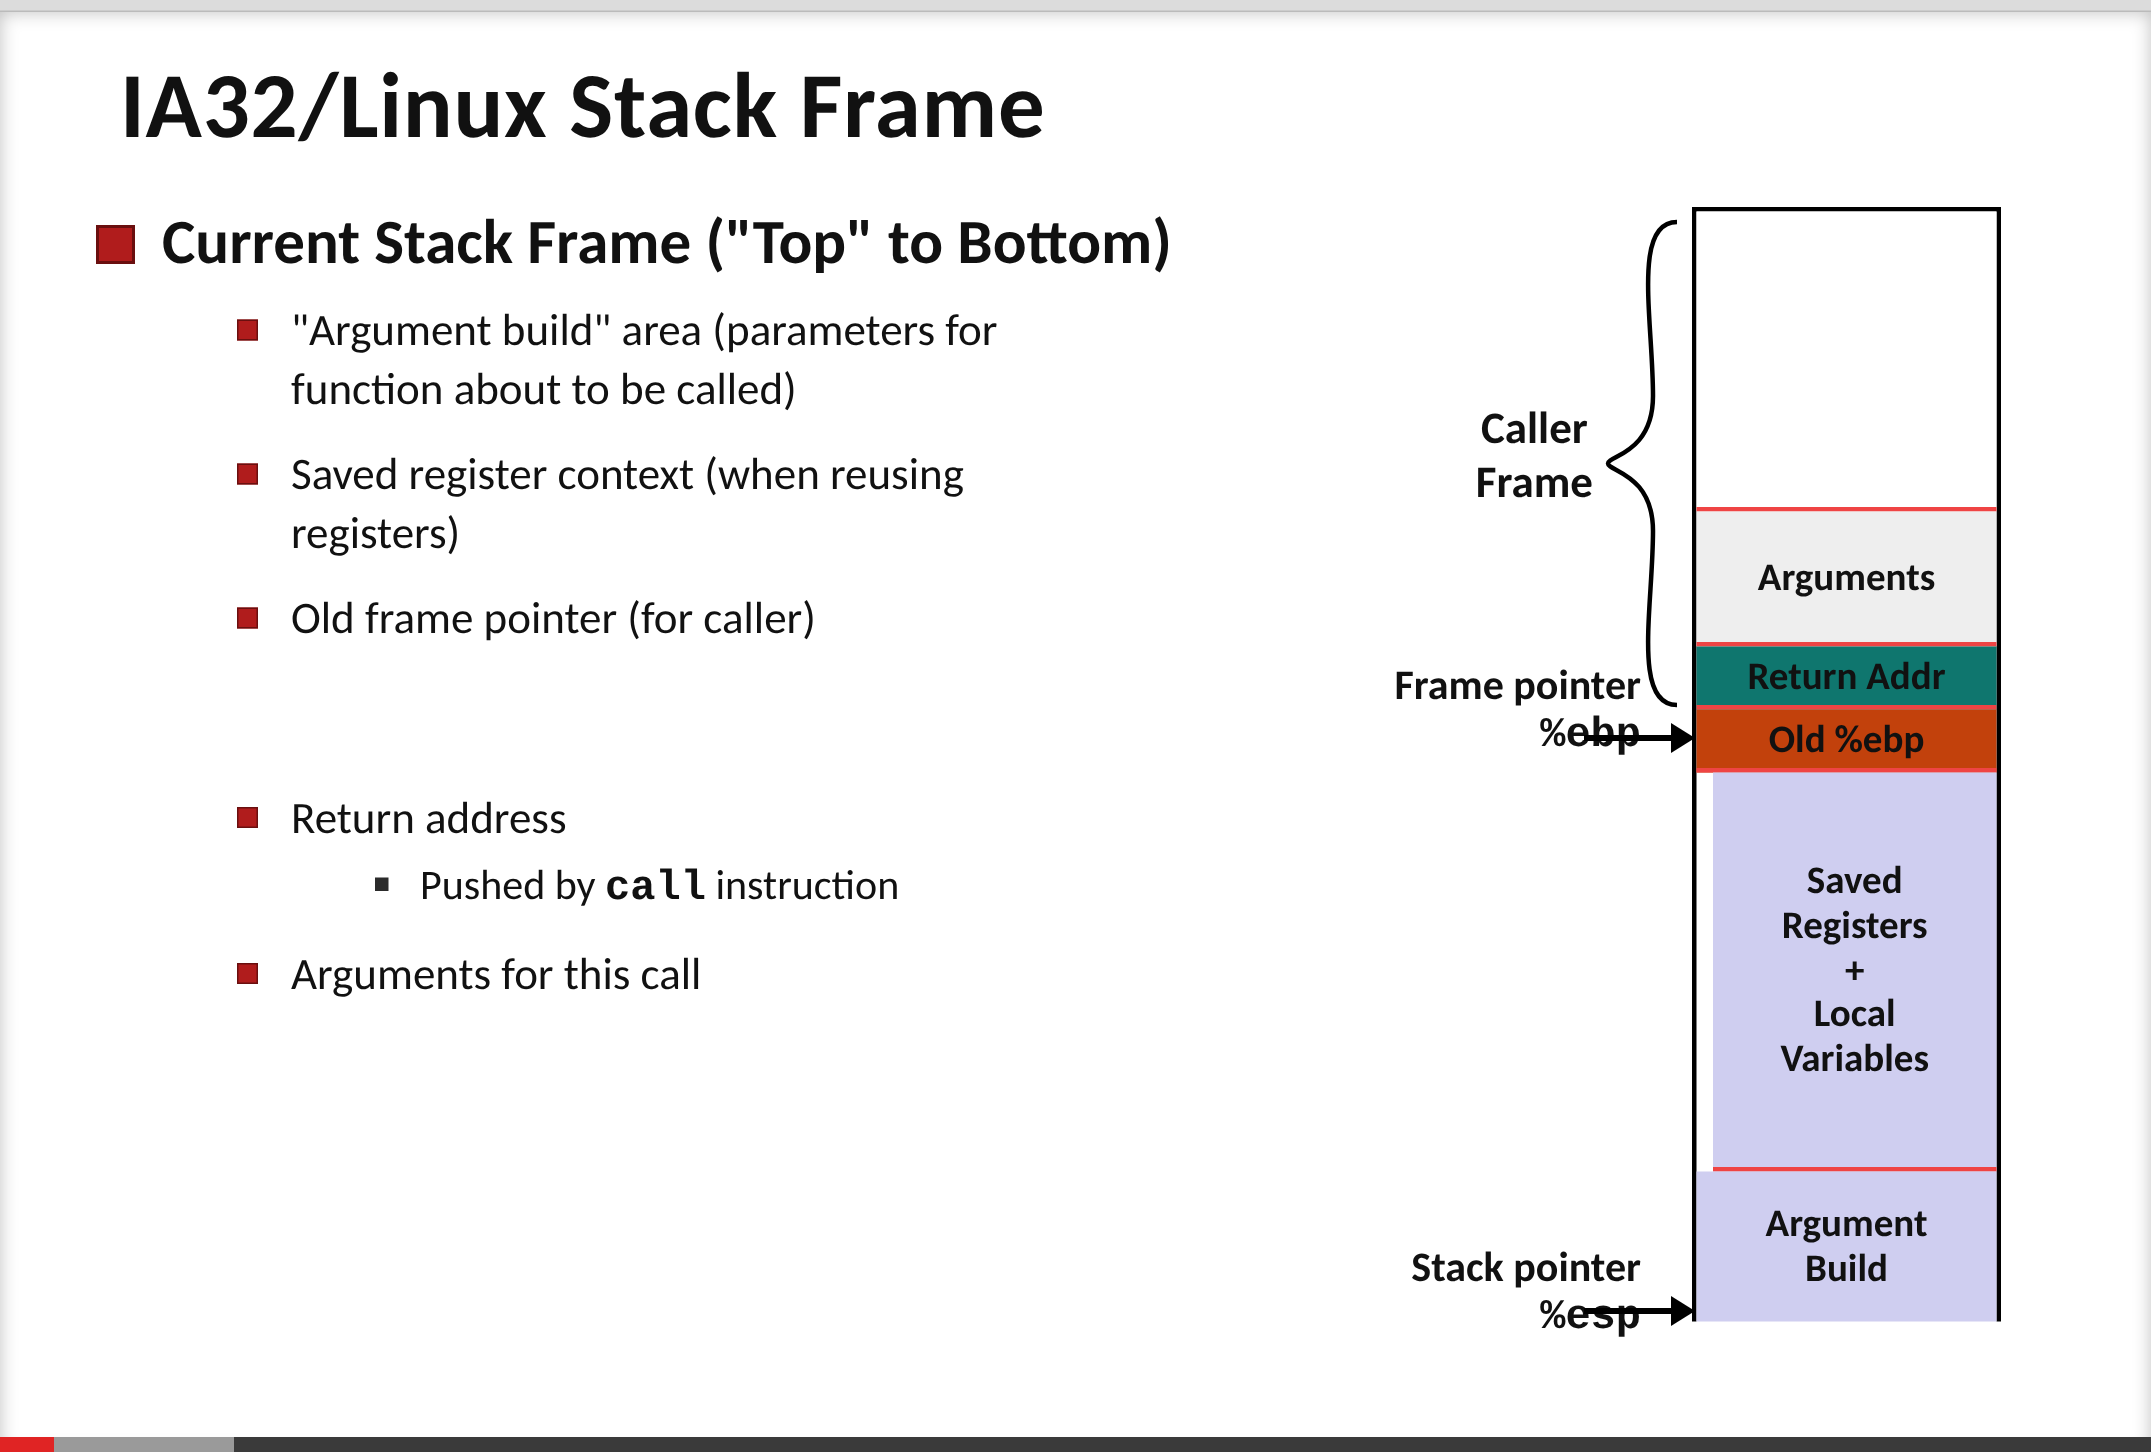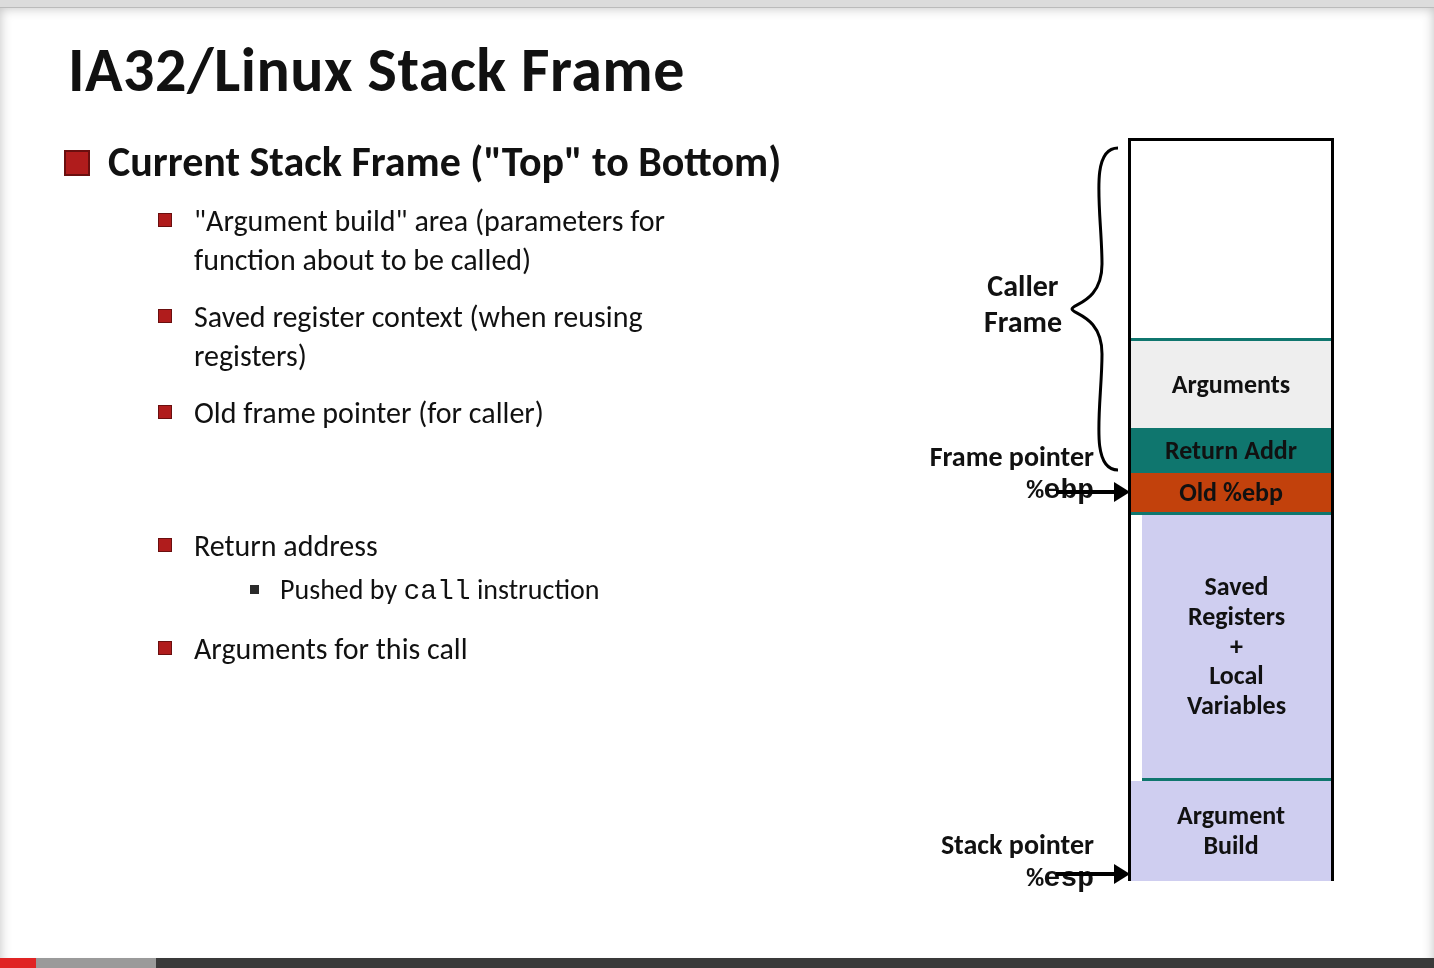--- a/index.html
+++ b/index.html
@@ -23,21 +23,21 @@
   }
   .slide {
     position: absolute;
     inset: 0;
     padding: 24px 40px 0 64px;
   }
   .title {
     font-weight: 800;
     font-size: 62px;
     letter-spacing: .5px;
-    margin: 0 0 28px 4px;
+    margin: 0 0 28px 16px;
   }
   .section {
     display: flex;
     align-items: flex-start;
     gap: 18px;
     margin-top: 14px;
   }
   .big-bullet {
     display: inline-block;
     width: 22px;
@@ -87,41 +87,41 @@
   }
   ul.lvl2 > li::before {
     content: "";
     position: absolute;
     left: 0;
     top: 14px;
     width: 9px;
     height: 9px;
     background: #2b2b2b;
   }
-  .mono { font-family: "Courier New", monospace; }
+  .mono { font-family: "Courier New", monospace; font-weight: bold; }
   .spacer { height: 62px; }
 
   
   .diagram {
     position: absolute;
     top: 130px;
     right: 40px;
     width: 600px;
     height: 760px;
   }
   .stack {
     position: absolute;
     right: 60px;
     top: 0;
     width: 200px;
     border: 3px solid #000;
     border-bottom: none;
   }
   .cell {
-    border-bottom: 3px solid #0f766e;
+    border-bottom: 3px solid #ef4444;
     display: flex;
     align-items: center;
     justify-content: center;
     text-align: center;
     font-weight: 700;
     font-size: 26px;
     line-height: 1.15;
     padding: 4px 6px;
     box-sizing: border-box;
   }

